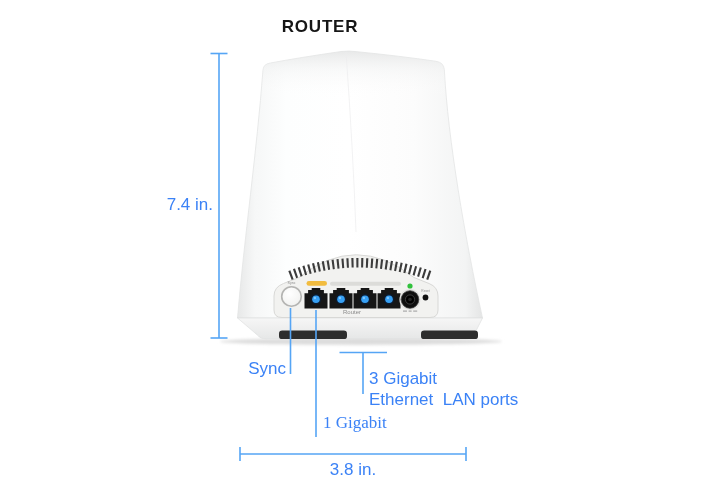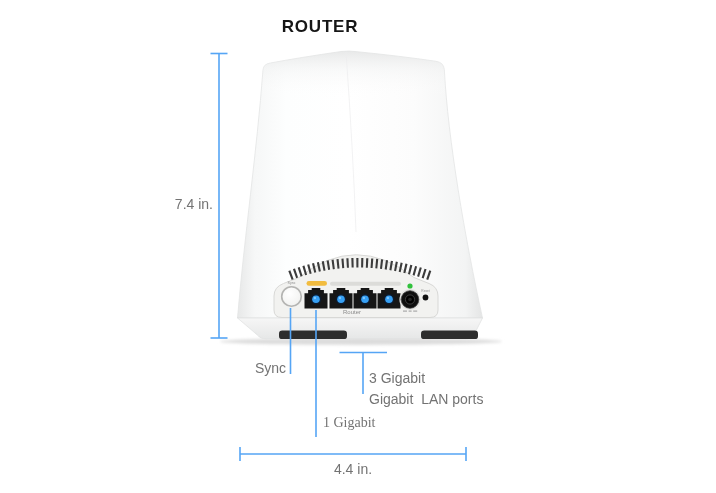--- a/index.html
+++ b/index.html
@@ -5,21 +5,21 @@
   html,body { margin:0; padding:0; background:#fff; }
   .canvas {
     position:relative; width:640px; height:493px; background:#ffffff;
     font-family:"Liberation Sans", sans-serif; overflow:hidden;
     color:#1b1b1b;
   }
   .title {
     position:absolute; left:0; right:0; top:17px; text-align:center;
     font-size:17px; font-weight:700; letter-spacing:0.8px; color:#161616;
   }
-  .label { position:absolute; font-size:14px; line-height:15px; color:#737373; }
+  .label { position:absolute; font-size:17px; line-height:15px; color:#3b82f6; }
   .label span { display:block; white-space:pre;margin-top:6px; }
   .dim-height { left:130px; top:197px; width:83px; text-align:right; }
   .dim-width  { left:240px; top:462px; width:226px; text-align:center; }
   .co-sync    { left:238px; top:361px; width:48px; text-align:right; }
   .co-wan     { left:323px; top:409px;font-family:Liberation Serif, serif; }
   .co-lan     { left:369px; top:365px; }
   svg .ann { stroke:var(--annotation-blue,#55a5f5); stroke-width:1.6; fill:none; }
   svg .port-body { fill:#161616; }
   svg .led-well { fill:#0d1b2e; }
   svg .led-blue { fill:var(--port-led-blue,#37a0f4); }
@@ -163,26 +163,26 @@
 
     <path class="ann" d="M290.5,308 V374"></path>
     <path class="ann" d="M316,310 V437"></path>
     <g class="ann">
       <path d="M339.5,352.5 H387"></path>
       <path d="M363,352.5 V394"></path>
     </g>
   </svg>
 
   <div class="label dim-height">7.4 in.</div>
-  <div class="label dim-width">4.4 in.</div>
+  <div class="label dim-width">3.8 in.</div>
 
   <div class="label co-sync">Sync</div>
 
   <div class="label co-wan">
     <span>1 Gigabit</span>
   </div>
 
   <div class="label co-lan">
     <span>3 Gigabit</span>
-    <span>Gigabit  LAN ports</span>
+    <span>Ethernet  LAN ports</span>
   </div>
 
 </div>
 
 </body></html>

